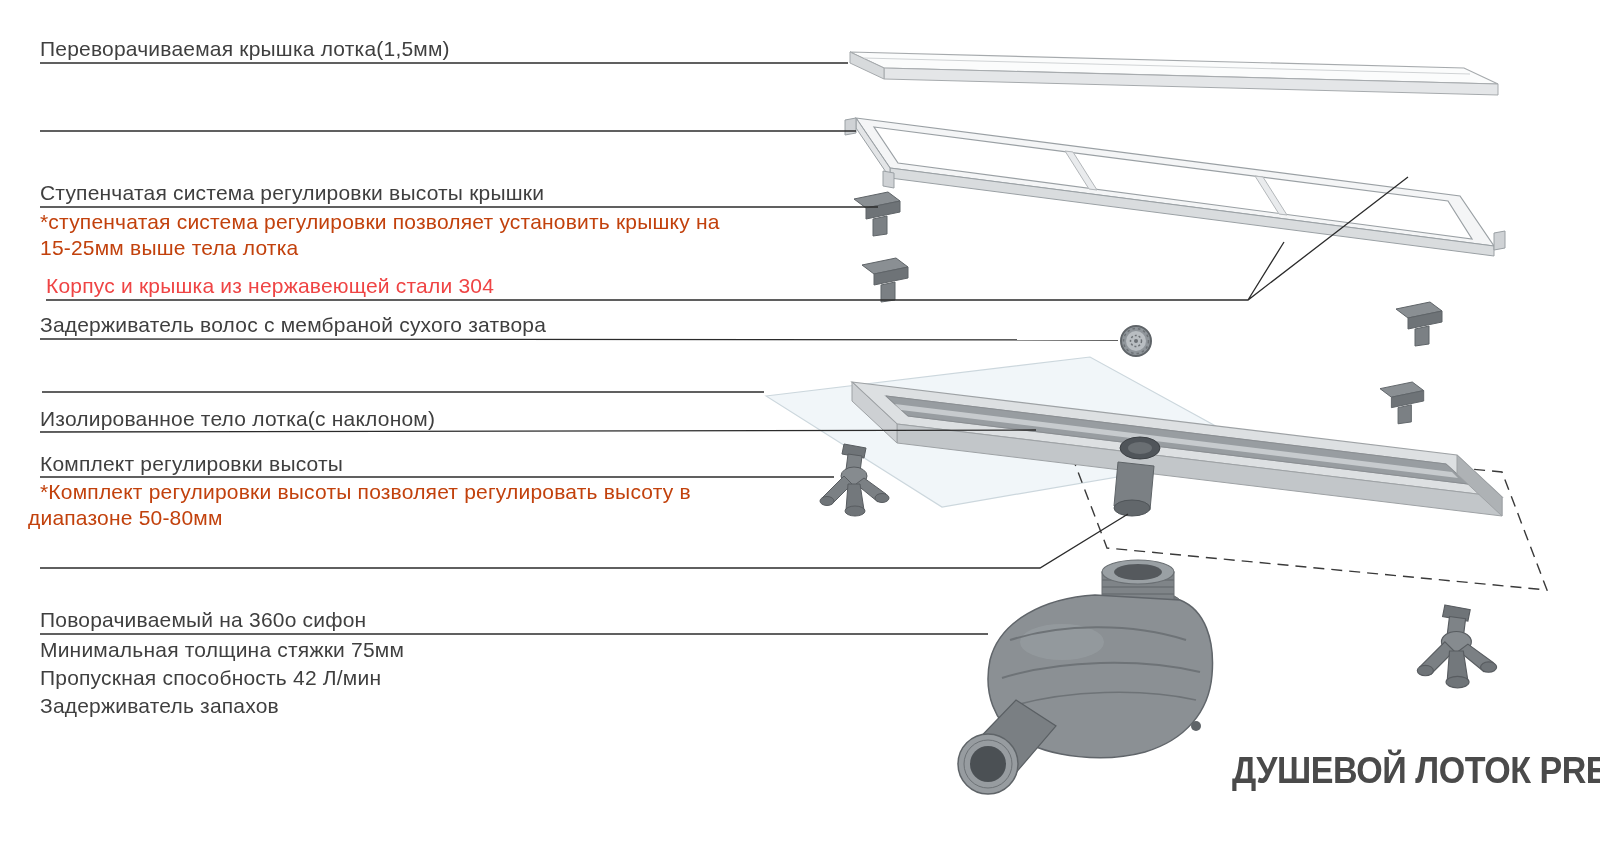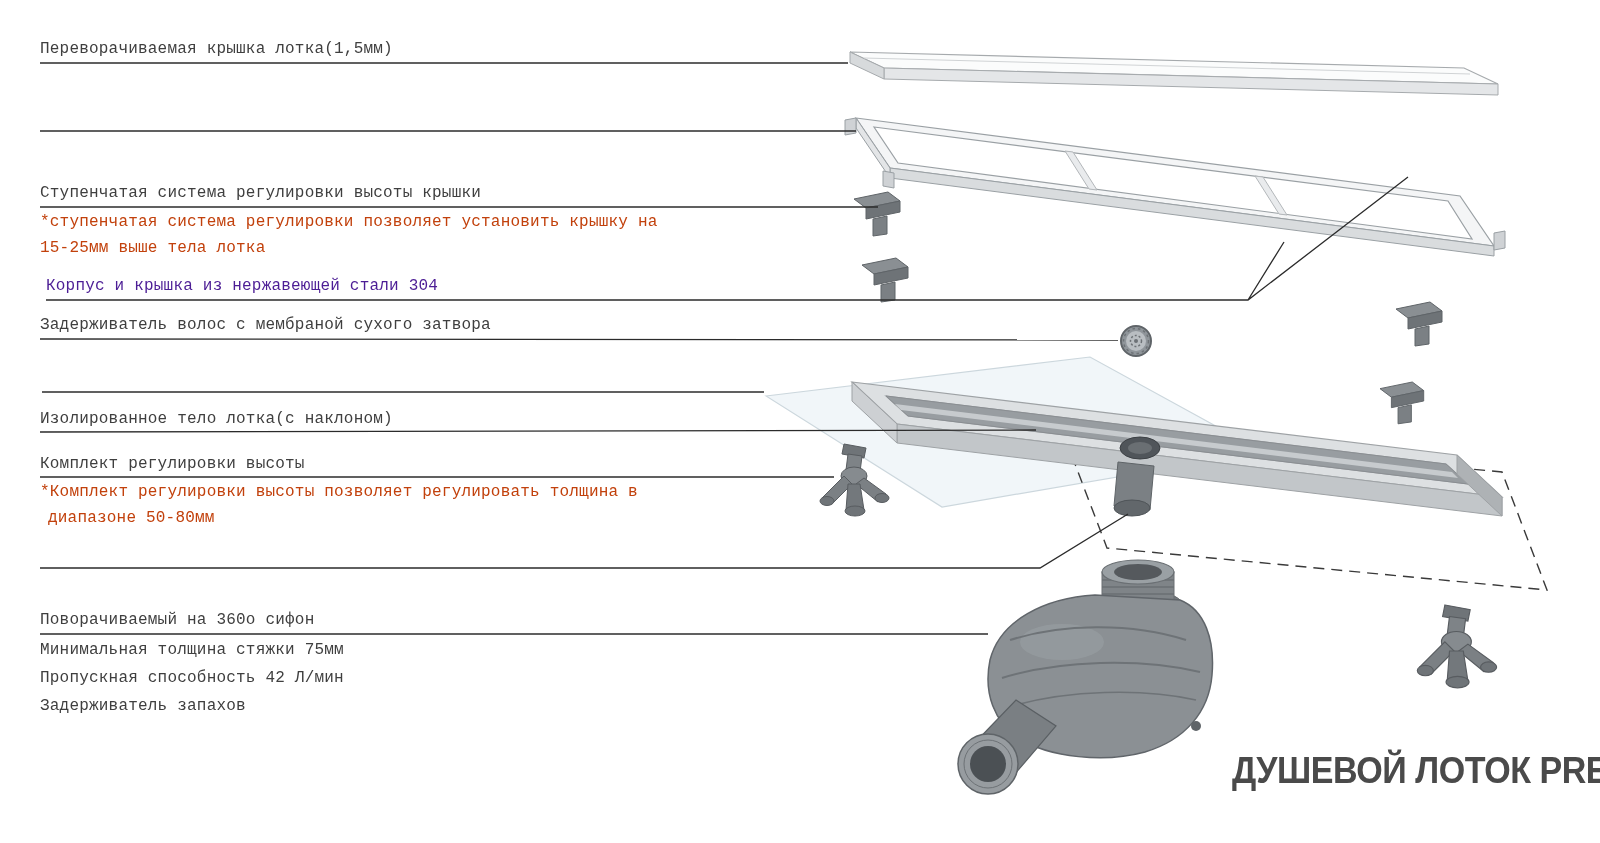--- a/index.html
+++ b/index.html
@@ -2,25 +2,25 @@
 <html><head>
 <meta charset="utf-8">
 <style>
   html,body{margin:0;padding:0;background:#ffffff;}
   .stage{
     position:relative;width:1600px;height:843px;background:#ffffff;overflow:hidden;
     font-family:"Liberation Sans","DejaVu Sans",sans-serif;
   }
   svg.diagram{position:absolute;left:0;top:0;}
   .lbl{
-    position:absolute;font-size:16px;line-height:26px;color:#3f3f3f;
-    white-space:nowrap;letter-spacing:0.2px;font-family:Liberation Mono, monospace;
+    position:absolute;font-size:21px;line-height:26px;color:#3f3f3f;
+    white-space:nowrap;letter-spacing:0.2px;
   }
   .lbl.note{color:#c2410c;}
-  .lbl.material{color:#4c1d95;}
+  .lbl.material{color:#ef4444;}
   .product-title{
     position:absolute;left:1232px;top:750px;
     font-size:37px;font-weight:700;color:#4a4a4a;
     letter-spacing:-0.5px;transform:scaleX(.92);transform-origin:left center;
     white-space:nowrap;
   }
 </style>
 </head>
 <body>
 
@@ -157,22 +157,22 @@
   <div class="lbl" style="left:40px;top:180px">Ступенчатая система регулировки высоты крышки</div>
   <div class="lbl note" style="left:40px;top:209px">*ступенчатая система регулировки позволяет установить крышку на</div>
   <div class="lbl note" style="left:40px;top:235px">15-25мм выше тела лотка</div>
 
   <div class="lbl material" style="left:46px;top:273px">Корпус и крышка из нержавеющей стали 304</div>
 
   <div class="lbl" style="left:40px;top:312px">Задерживатель волос с мембраной сухого затвора</div>
   <div class="lbl" style="left:40px;top:406px">Изолированное тело лотка(с наклоном)</div>
 
   <div class="lbl" style="left:40px;top:451px">Комплект регулировки высоты</div>
-  <div class="lbl note" style="left:40px;top:479px">*Комплект регулировки высоты позволяет регулировать толщина в</div>
-  <div class="lbl note" style="left:48px;top:505px">диапазоне 50-80мм</div>
+  <div class="lbl note" style="left:40px;top:479px">*Комплект регулировки высоты позволяет регулировать высоту в</div>
+  <div class="lbl note" style="left:28px;top:505px">диапазоне 50-80мм</div>
 
 
   <div class="lbl" style="left:40px;top:607px">Поворачиваемый на 360о сифон</div>
   <div class="lbl" style="left:40px;top:637px">Минимальная толщина стяжки 75мм</div>
   <div class="lbl" style="left:40px;top:665px">Пропускная способность 42 Л/мин</div>
   <div class="lbl" style="left:40px;top:693px">Задерживатель запахов</div>
 
   <div class="product-title">ДУШЕВОЙ ЛОТОК PREMIUM</div>
 </div>
 

